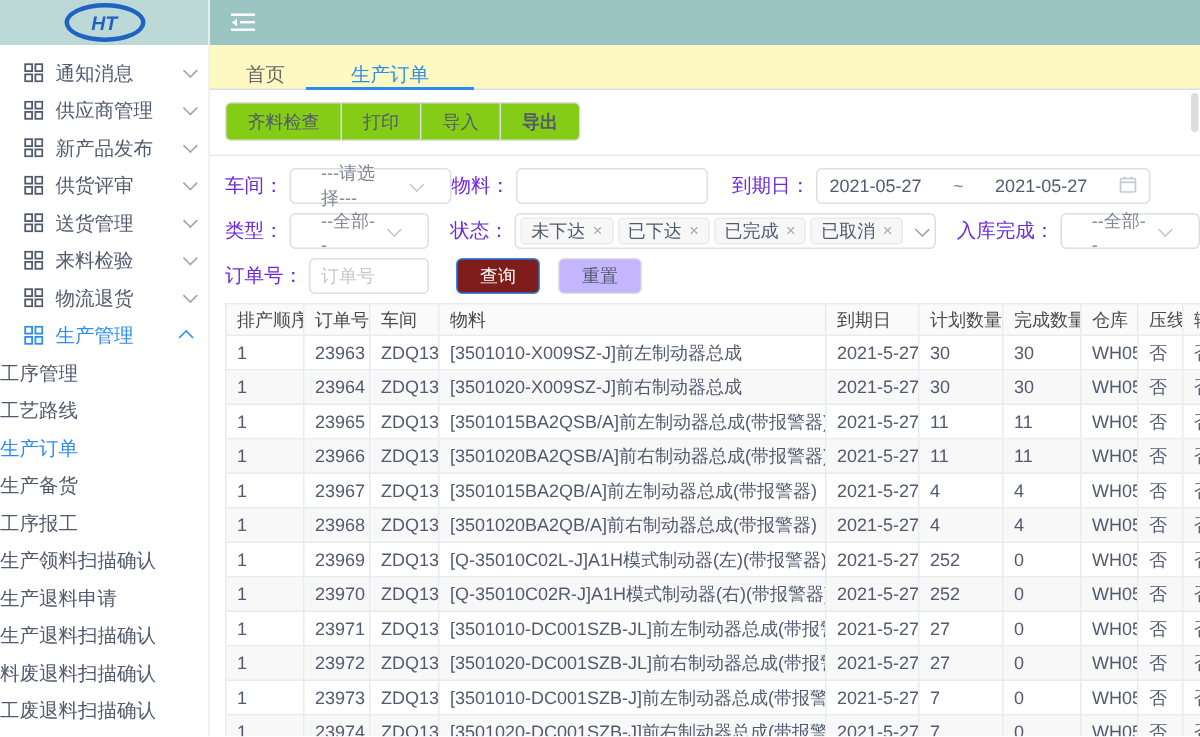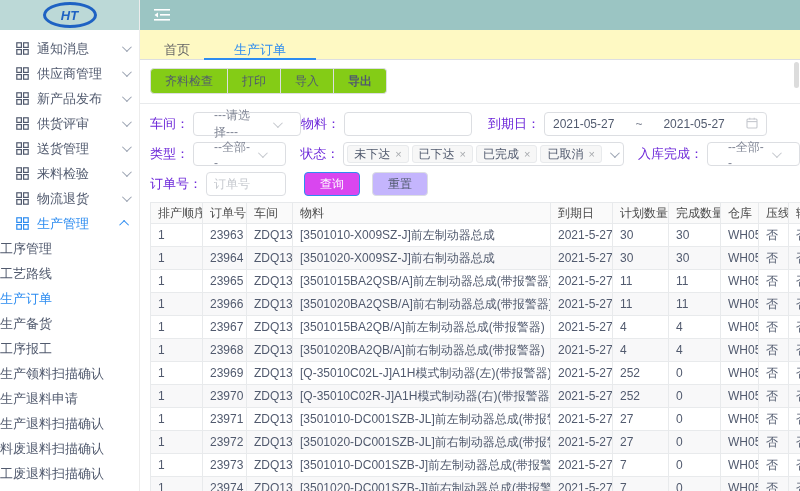--- a/index.html
+++ b/index.html
@@ -57,21 +57,21 @@
     color:#515a6e; outline:none; font-family:inherit; }
   .input::placeholder { color:#c5c8ce; }
   .dateb { height:24px; border:1px solid #dcdee2; border-radius:4px; background:#fff; display:flex; align-items:center;
     padding:0 8px; gap:21px; font-size:12px; color:#515a6e; cursor:pointer; }
   .multisel { height:24px; border:1px solid #dcdee2; border-radius:4px; background:#fff; display:flex; align-items:center;
     padding:0 6px 0 3px; gap:3px; cursor:pointer; }
   .tag { height:18px; display:flex; align-items:center; gap:5px; background:#f7f7f7; border:1px solid #e8eaec;
     border-radius:3px; padding:0 6px; font-size:12px; color:#515a6e; white-space:nowrap; }
   .tag .x { color:#a6a9ad; font-size:11px; cursor:pointer; }
   .btn { height:24px; padding:0 15px; border-radius:4px; font-size:12px; display:flex; align-items:center; cursor:pointer; }
-  .btn.primary { background:#d946ef; border:1px solid #2d8cf0; color:#fff; }
+  .btn.primary { background:#7f1d1d; border:1px solid #2d8cf0; color:#fff; }
   .btn.plain { background:#c4b5fd; border:1px solid #dcdee2; color:#515a6e; }
 
   
   .tablewrap { overflow:hidden; }
   table { border-collapse:collapse; table-layout:fixed; width:678px; }
   th, td { border:1px solid #e8eaec; border-top:none; height:23px; padding:0 7px; text-align:left;
     font-size:12px; color:#515a6e; white-space:nowrap; overflow:hidden; font-weight:normal; }
   th { border-top:1px solid #e8eaec; height:21px; background:#fafafa; color:#4a4a4a; }
   tr.stripe td { background:#f8f8f9; }
 

